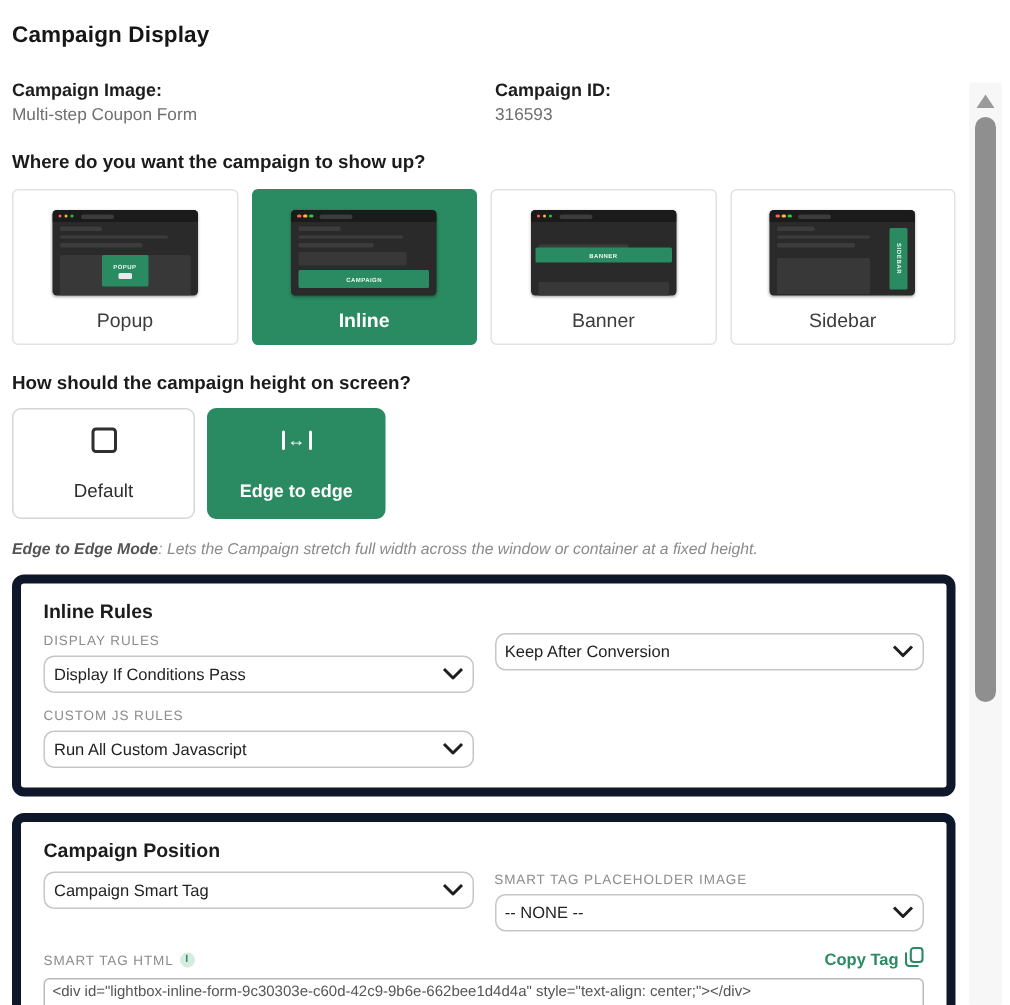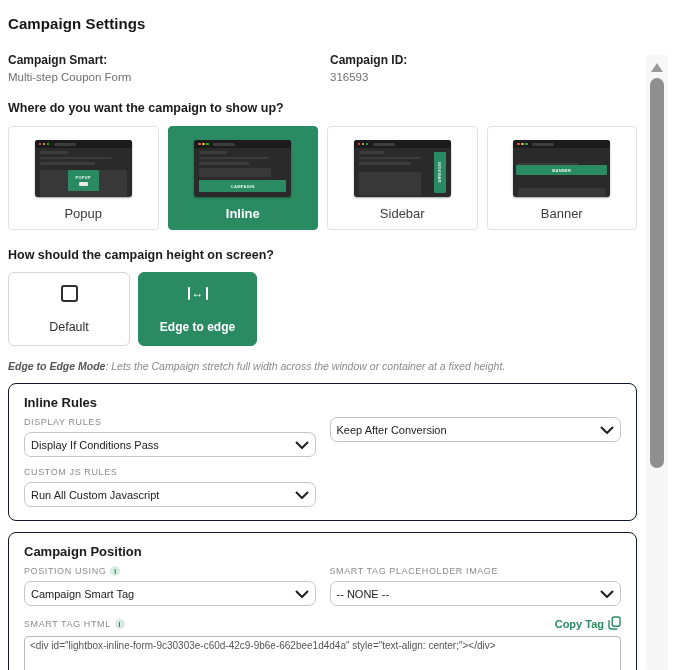--- a/index.html
+++ b/index.html
@@ -54,21 +54,21 @@
   .behavior-card.selected .behavior-label { color:#fff; font-weight:bold; font-size:12px; }
   .square-icon { width:17px; height:17px; border:2.5px solid #2f2f2f; border-radius:3px; }
   .edge-icon { display:flex; align-items:center; gap:2px; color:#fff; height:17px; }
   .edge-icon .ebar { width:2px; height:13px; background:#fff; border-radius:1px; }
   .edge-icon .earrow { font-size:12px; font-weight:bold; line-height:13px; }
 
   .note { font-size:10.5px; font-style:italic; color:#8a8a8a; margin-top:14px; }
   .note b { color:#555; }
 
   
-  .panel { border:1px solid #0f172a; border-radius:8px; margin-top:11px; padding:11px 15px 13px; background:#fff; }
+  .panel { border:6px solid #0f172a; border-radius:8px; margin-top:11px; padding:11px 15px 13px; background:#fff; }
   .panel-title { font-size:13px; font-weight:bold; color:#1b1b1b; }
   .two-col { display:grid; grid-template-columns:1fr 1fr; gap:14px; margin-top:7px; }
   .field-label { font-size:9px; letter-spacing:.6px; color:#8c8c8c; margin-bottom:5px;
                  text-transform:uppercase; display:flex; align-items:center; gap:4px; }
   .info-icon { width:10px; height:10px; border-radius:50%; background:#d7ebe1; color:#2a8a62;
                font-size:7px; font-weight:bold; display:inline-flex; align-items:center;
                justify-content:center; font-style:normal; }
   .select { height:25px; border:1px solid #c6c6c6; border-radius:7px; background:#fff;
             display:flex; align-items:center; justify-content:space-between;
             padding:0 6px; font-size:11px; color:#222; cursor:pointer; }
@@ -89,25 +89,25 @@
   .scroll-up { width:0; height:0; border-left:6px solid transparent; border-right:6px solid transparent;
                border-bottom:9px solid #9a9a9a; margin:8px auto 6px; cursor:pointer; }
   .scroll-thumb { width:14px; height:390px; background:#8f8f8f; border-radius:7px; margin:0 auto; cursor:grab; }
 </style>
 </head>
 <body>
 
 <div class="page">
   <div class="content">
 
-    <h1>Campaign Settings</h1>
+    <h1>Campaign Display</h1>
 
     <div class="meta-row">
       <div>
-        <div class="meta-label">Campaign Smart:</div>
+        <div class="meta-label">Campaign Image:</div>
         <div class="meta-value">Multi-step Coupon Form</div>
       </div>
       <div>
         <div class="meta-label">Campaign ID:</div>
         <div class="meta-value">316593</div>
       </div>
     </div>
 
     <div class="question">Where do you want the campaign to show up?</div>
 
@@ -158,50 +158,50 @@
 
       <div class="card">
         <div class="mock">
           <div class="mock-bar">
             <span class="dot r"></span>
             <span class="dot o"></span>
             <span class="dot g"></span>
             <span class="addr"></span>
           </div>
           <div class="mock-body">
+            <div class="gbar" style="left:3px;top:2px;width:91px;height:10px">
+              <span>BANNER</span>
+            </div>
+            <div class="ln" style="width:60px;margin-top:15px"></div>
+            <div class="ln" style="width:45px"></div>
+            <div class="blk" style="left:5px;top:25px;width:87px;height:21px"></div>
+          </div>
+        </div>
+        <div class="card-label">Banner</div>
+      </div>
+
+      <div class="card">
+        <div class="mock">
+          <div class="mock-bar">
+            <span class="dot r"></span>
+            <span class="dot o"></span>
+            <span class="dot g"></span>
+            <span class="addr"></span>
+          </div>
+          <div class="mock-body">
             <div class="ln" style="width:25px"></div>
             <div class="ln" style="width:62px"></div>
             <div class="ln" style="width:52px"></div>
             <div class="blk" style="left:5px;top:21px;width:62px;height:24px"></div>
             <div class="gvert" style="right:5px;top:1px;width:12px;height:41px">
               <span>SIDEBAR</span>
             </div>
           </div>
         </div>
         <div class="card-label">Sidebar</div>
-      </div>
-
-      <div class="card">
-        <div class="mock">
-          <div class="mock-bar">
-            <span class="dot r"></span>
-            <span class="dot o"></span>
-            <span class="dot g"></span>
-            <span class="addr"></span>
-          </div>
-          <div class="mock-body">
-            <div class="gbar" style="left:3px;top:2px;width:91px;height:10px">
-              <span>BANNER</span>
-            </div>
-            <div class="ln" style="width:60px;margin-top:15px"></div>
-            <div class="ln" style="width:45px"></div>
-            <div class="blk" style="left:5px;top:25px;width:87px;height:21px"></div>
-          </div>
-        </div>
-        <div class="card-label">Banner</div>
       </div>
 
     </div>
 
     <div class="question">How should the campaign height on screen?</div>
 
     <div class="behavior-row">
       <div class="behavior-card">
         <div class="square-icon"></div>
         <div class="behavior-label">Default</div>
@@ -247,24 +247,20 @@
                 <polyline points="1,1 7,7 13,1" fill="none" stroke="#1e1e1e" stroke-width="2"></polyline>
               </svg></span>
         </div>
       </div>
     </div>
 
     <div class="panel">
       <div class="panel-title">Campaign Position</div>
       <div class="two-col">
         <div>
-          <div class="field-label">
-            <span>POSITION USING</span>
-            <span class="info-icon">i</span>
-          </div>
           <div class="select">
             <span>Campaign Smart Tag</span>
             <span><svg width="14" height="8" viewBox="0 0 14 8">
                   <polyline points="1,1 7,7 13,1" fill="none" stroke="#1e1e1e" stroke-width="2"></polyline>
                 </svg></span>
           </div>
         </div>
         <div>
           <div class="field-label">SMART TAG PLACEHOLDER IMAGE</div>
           <div class="select">

